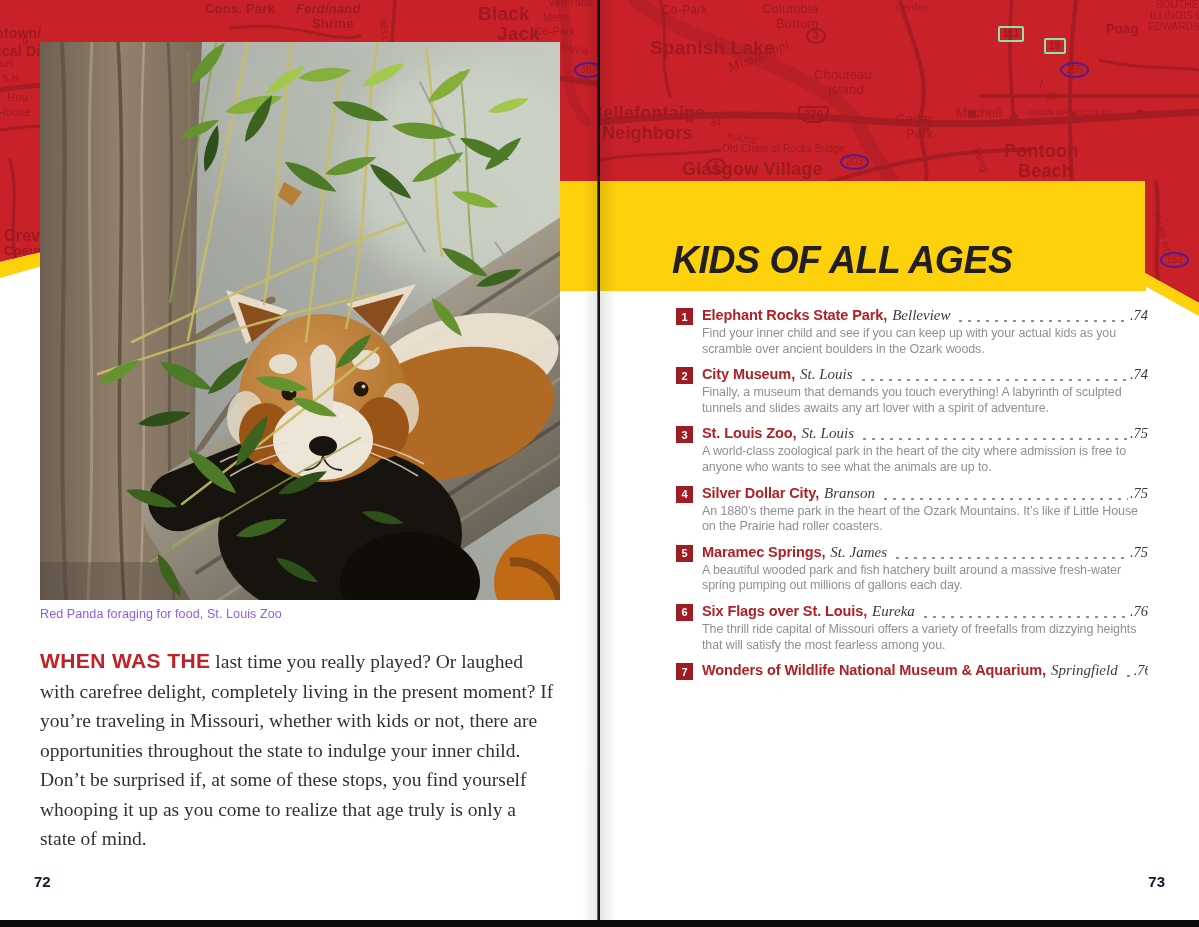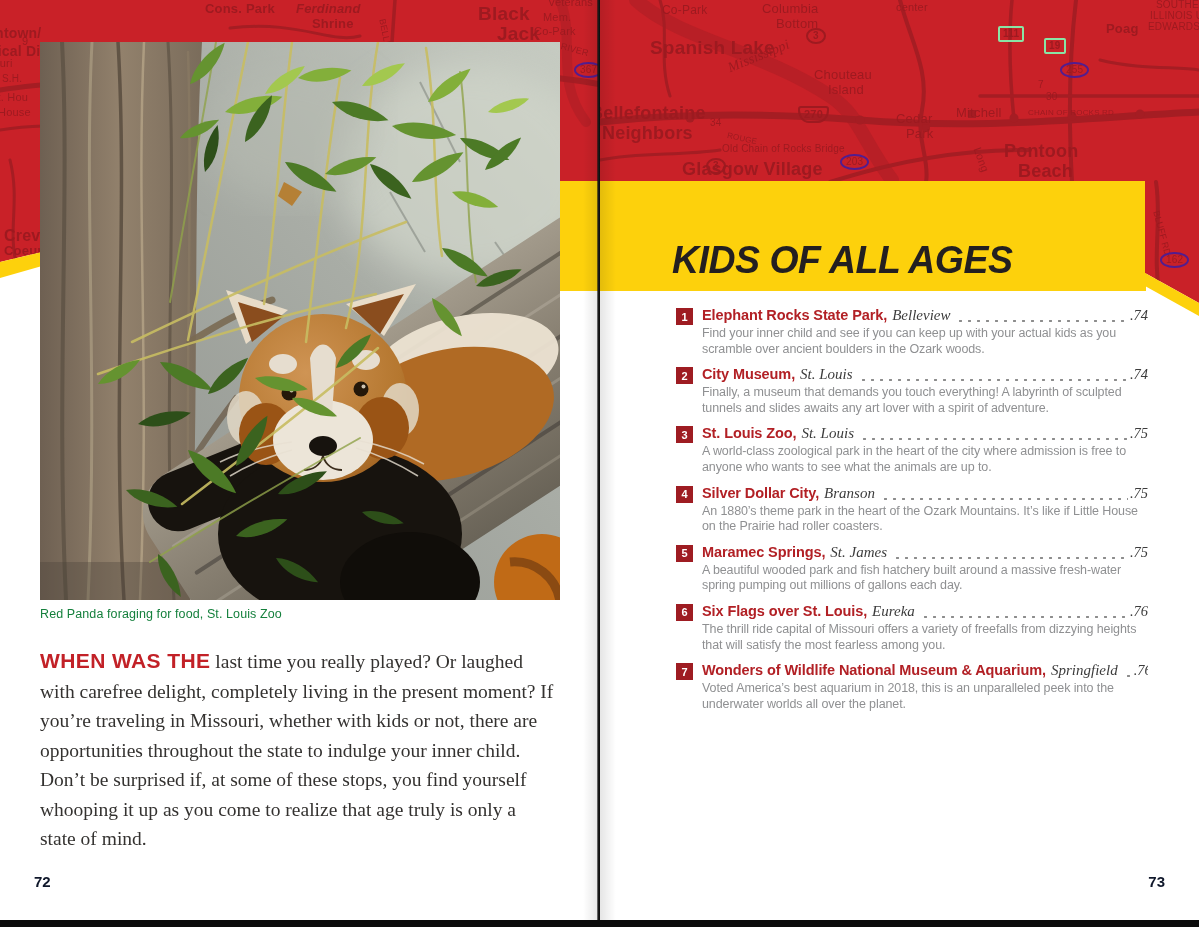--- a/index.html
+++ b/index.html
@@ -36,21 +36,21 @@
   .ml.i{font-style:italic;font-family:"Liberation Serif",serif;}
   .ml.sh-box{border:2px solid #86efac;border-radius:2px;padding:1px 3px;font-weight:bold;}
   .ml.sh-oval{border:2px solid #4c1d95;border-radius:50%;padding:1px 4px;font-weight:normal;}
   .ml.sh-circle{border:2px solid #9c1a20;border-radius:50%;padding:1px 5px;font-weight:bold;}
   .ml.sh-interstate{border:2px solid #9c1a20;border-radius:3px 3px 11px 11px/3px 3px 13px 13px;
                     padding:1px 4px;font-weight:bold;}
 
   
   .photo{position:absolute;left:40px;top:42px;width:520px;height:558px;margin:0;overflow:hidden;}
   .photo svg{display:block;}
-  .caption{position:absolute;left:40px;top:607px;font-size:12.5px;color:#15803d;letter-spacing:.1px;}
+  .caption{position:absolute;left:40px;top:607px;font-size:12.5px;color:#8b5cf6;letter-spacing:.1px;}
   .intro{position:absolute;left:40px;top:646px;width:516px;margin:0;
          font-family:"Liberation Serif",serif;font-size:19.5px;line-height:29.5px;color:#343230;}
   .intro .lead{font-family:"Liberation Sans",sans-serif;font-weight:bold;color:#c22127;
                font-size:21px;letter-spacing:.4px;}
   .pagenum{position:absolute;top:873px;font-size:15px;font-weight:bold;color:#0f172a;}
   .pn-left{left:34px;}
   .pn-right{right:34px;text-align:right;}
 
   
   .title-band-text{position:absolute;left:72px;top:212px;color:#231f20;font-weight:900;
@@ -456,21 +456,20 @@
     <span class="t-badge">
             <span class="t-num">7</span>
           </span>
     <div class="t-main">
       <div class="t-row">
         <span class="t-name">Wonders of Wildlife National Museum &amp; Aquarium,</span>
         <span class="t-loc">Springfield</span>
         <span class="t-dots"></span>
         <span class="t-page">.76</span>
       </div>
-      <div class="t-desc">Voted America’s best aquarium in 2018, this is an unparalleled peek into the underwater worlds all over the planet.</div>
     </div>
   </div>
 </div>
 
     <div class="pagenum pn-right">73</div>
     <div class="spine-shade-r"></div>
   </section>
 
   <div class="spine"></div>
   <div class="bottom-strip"></div>

